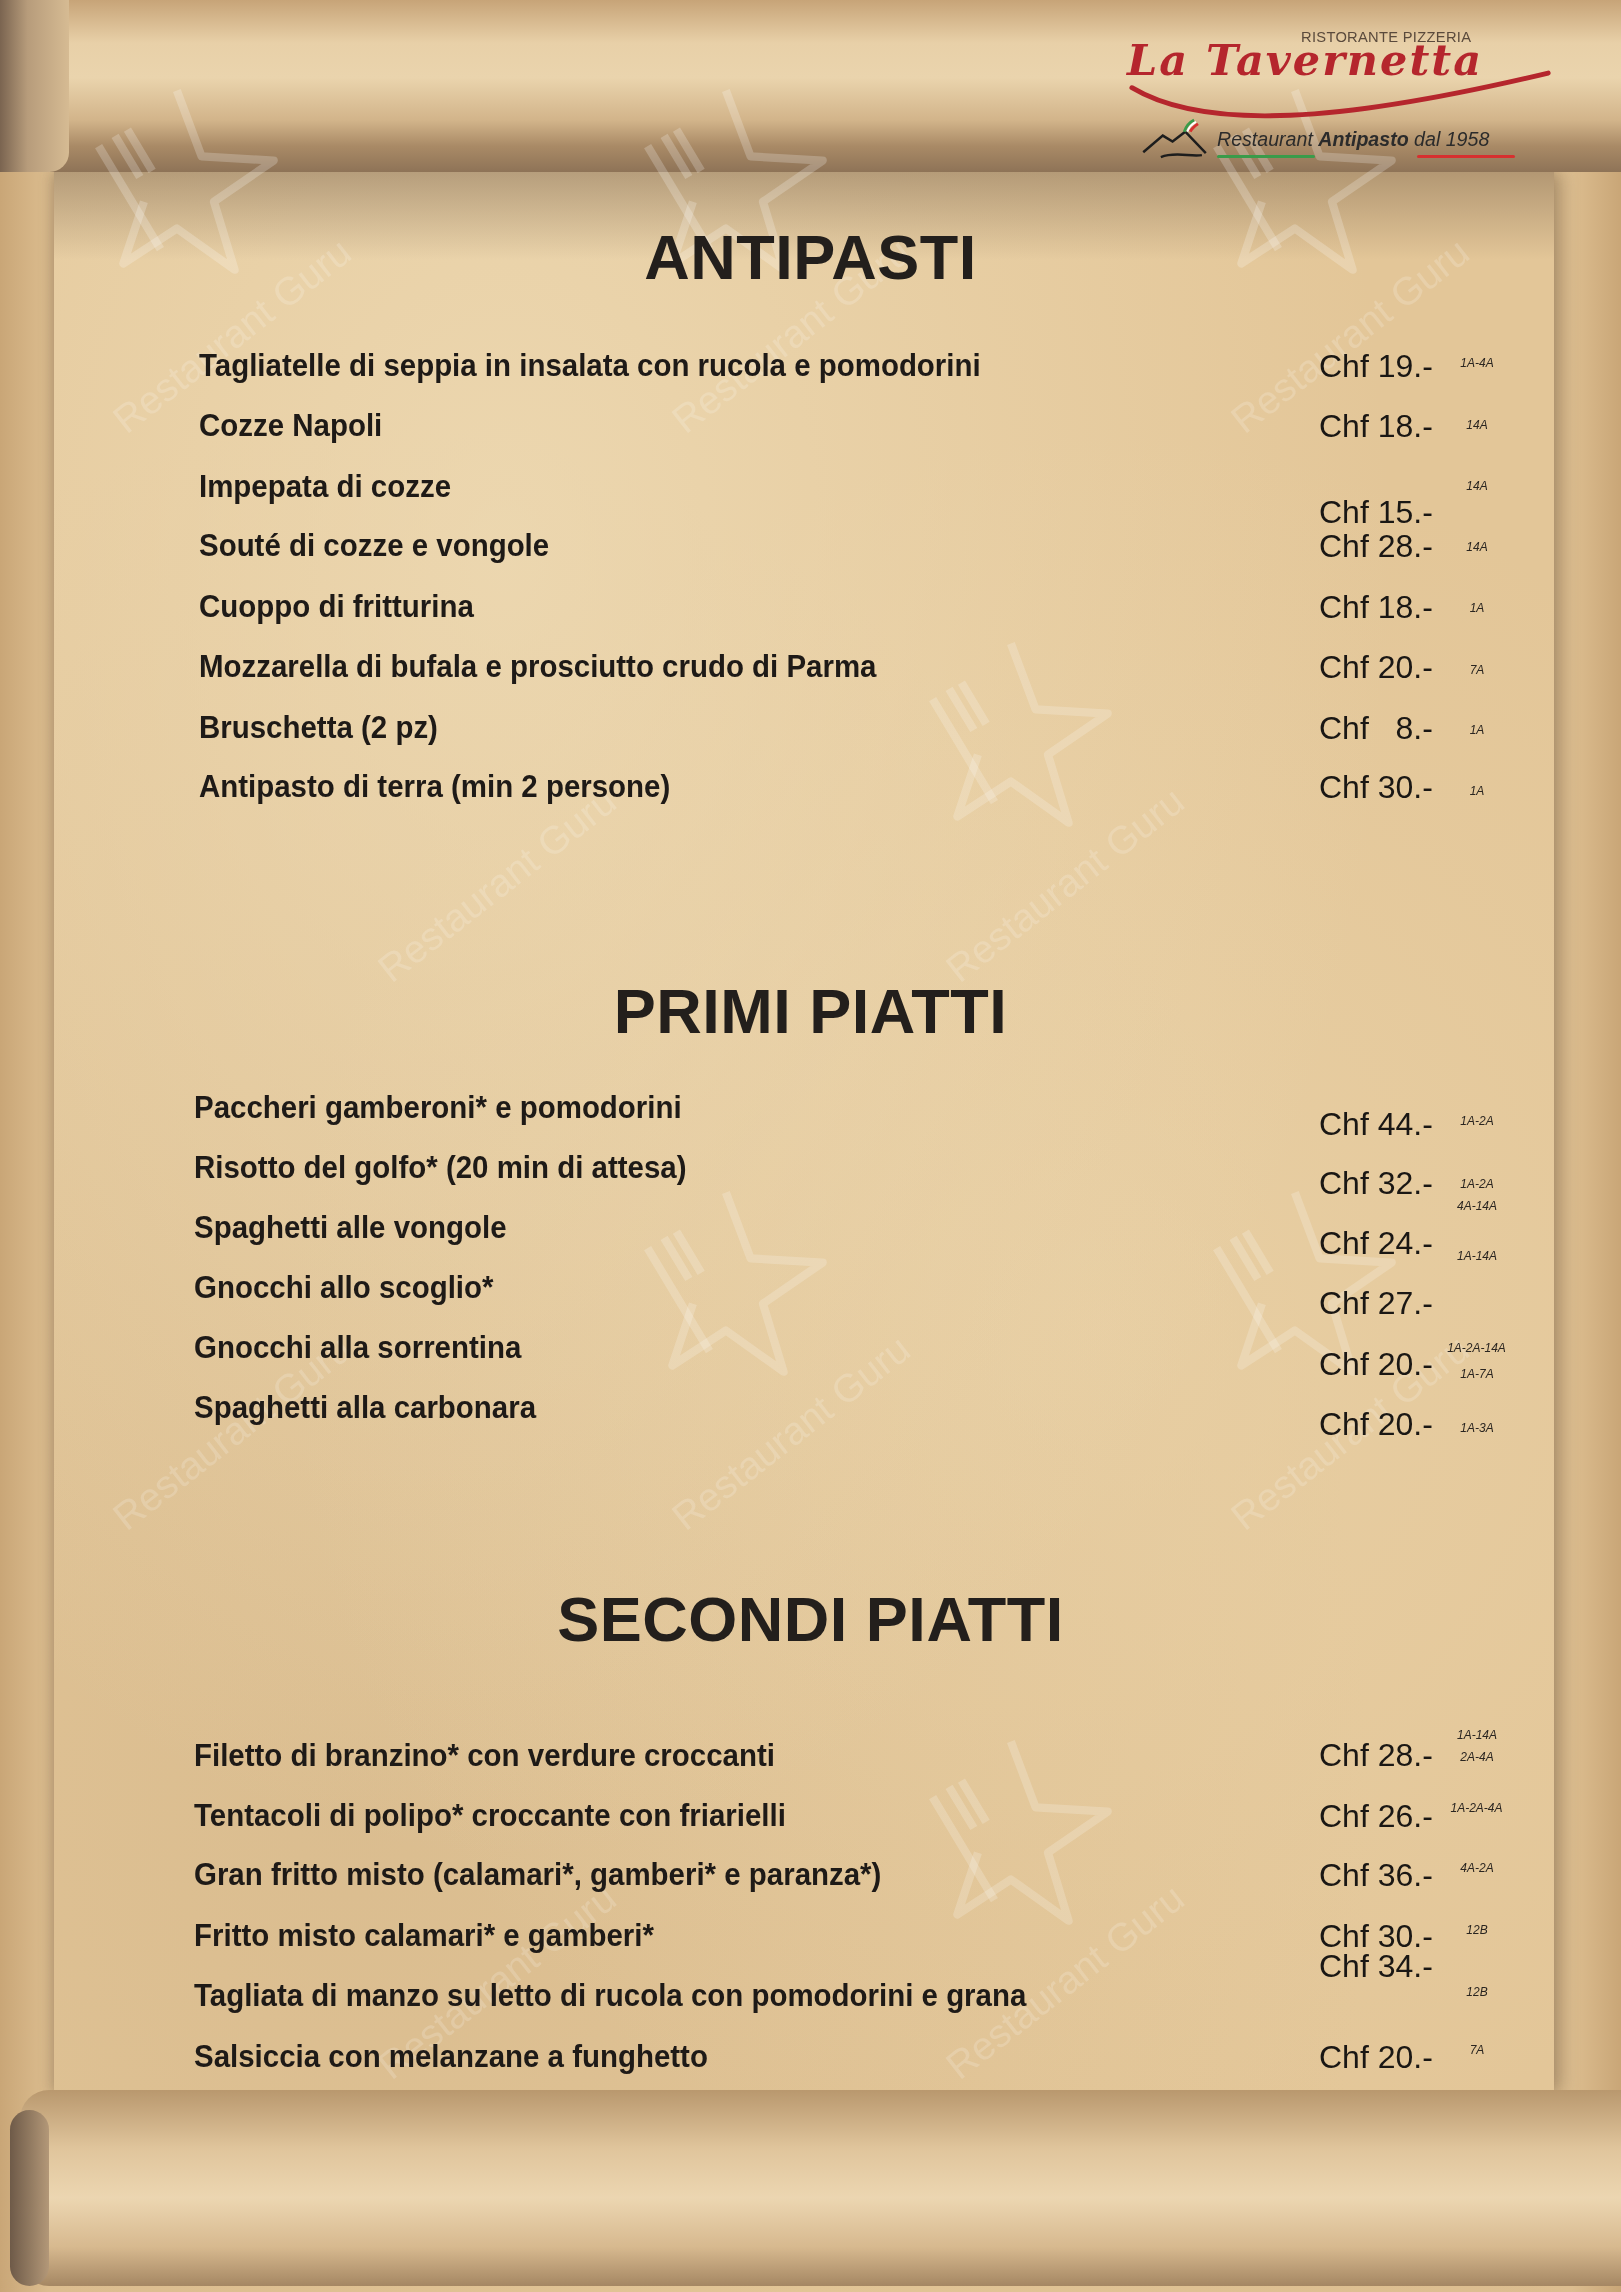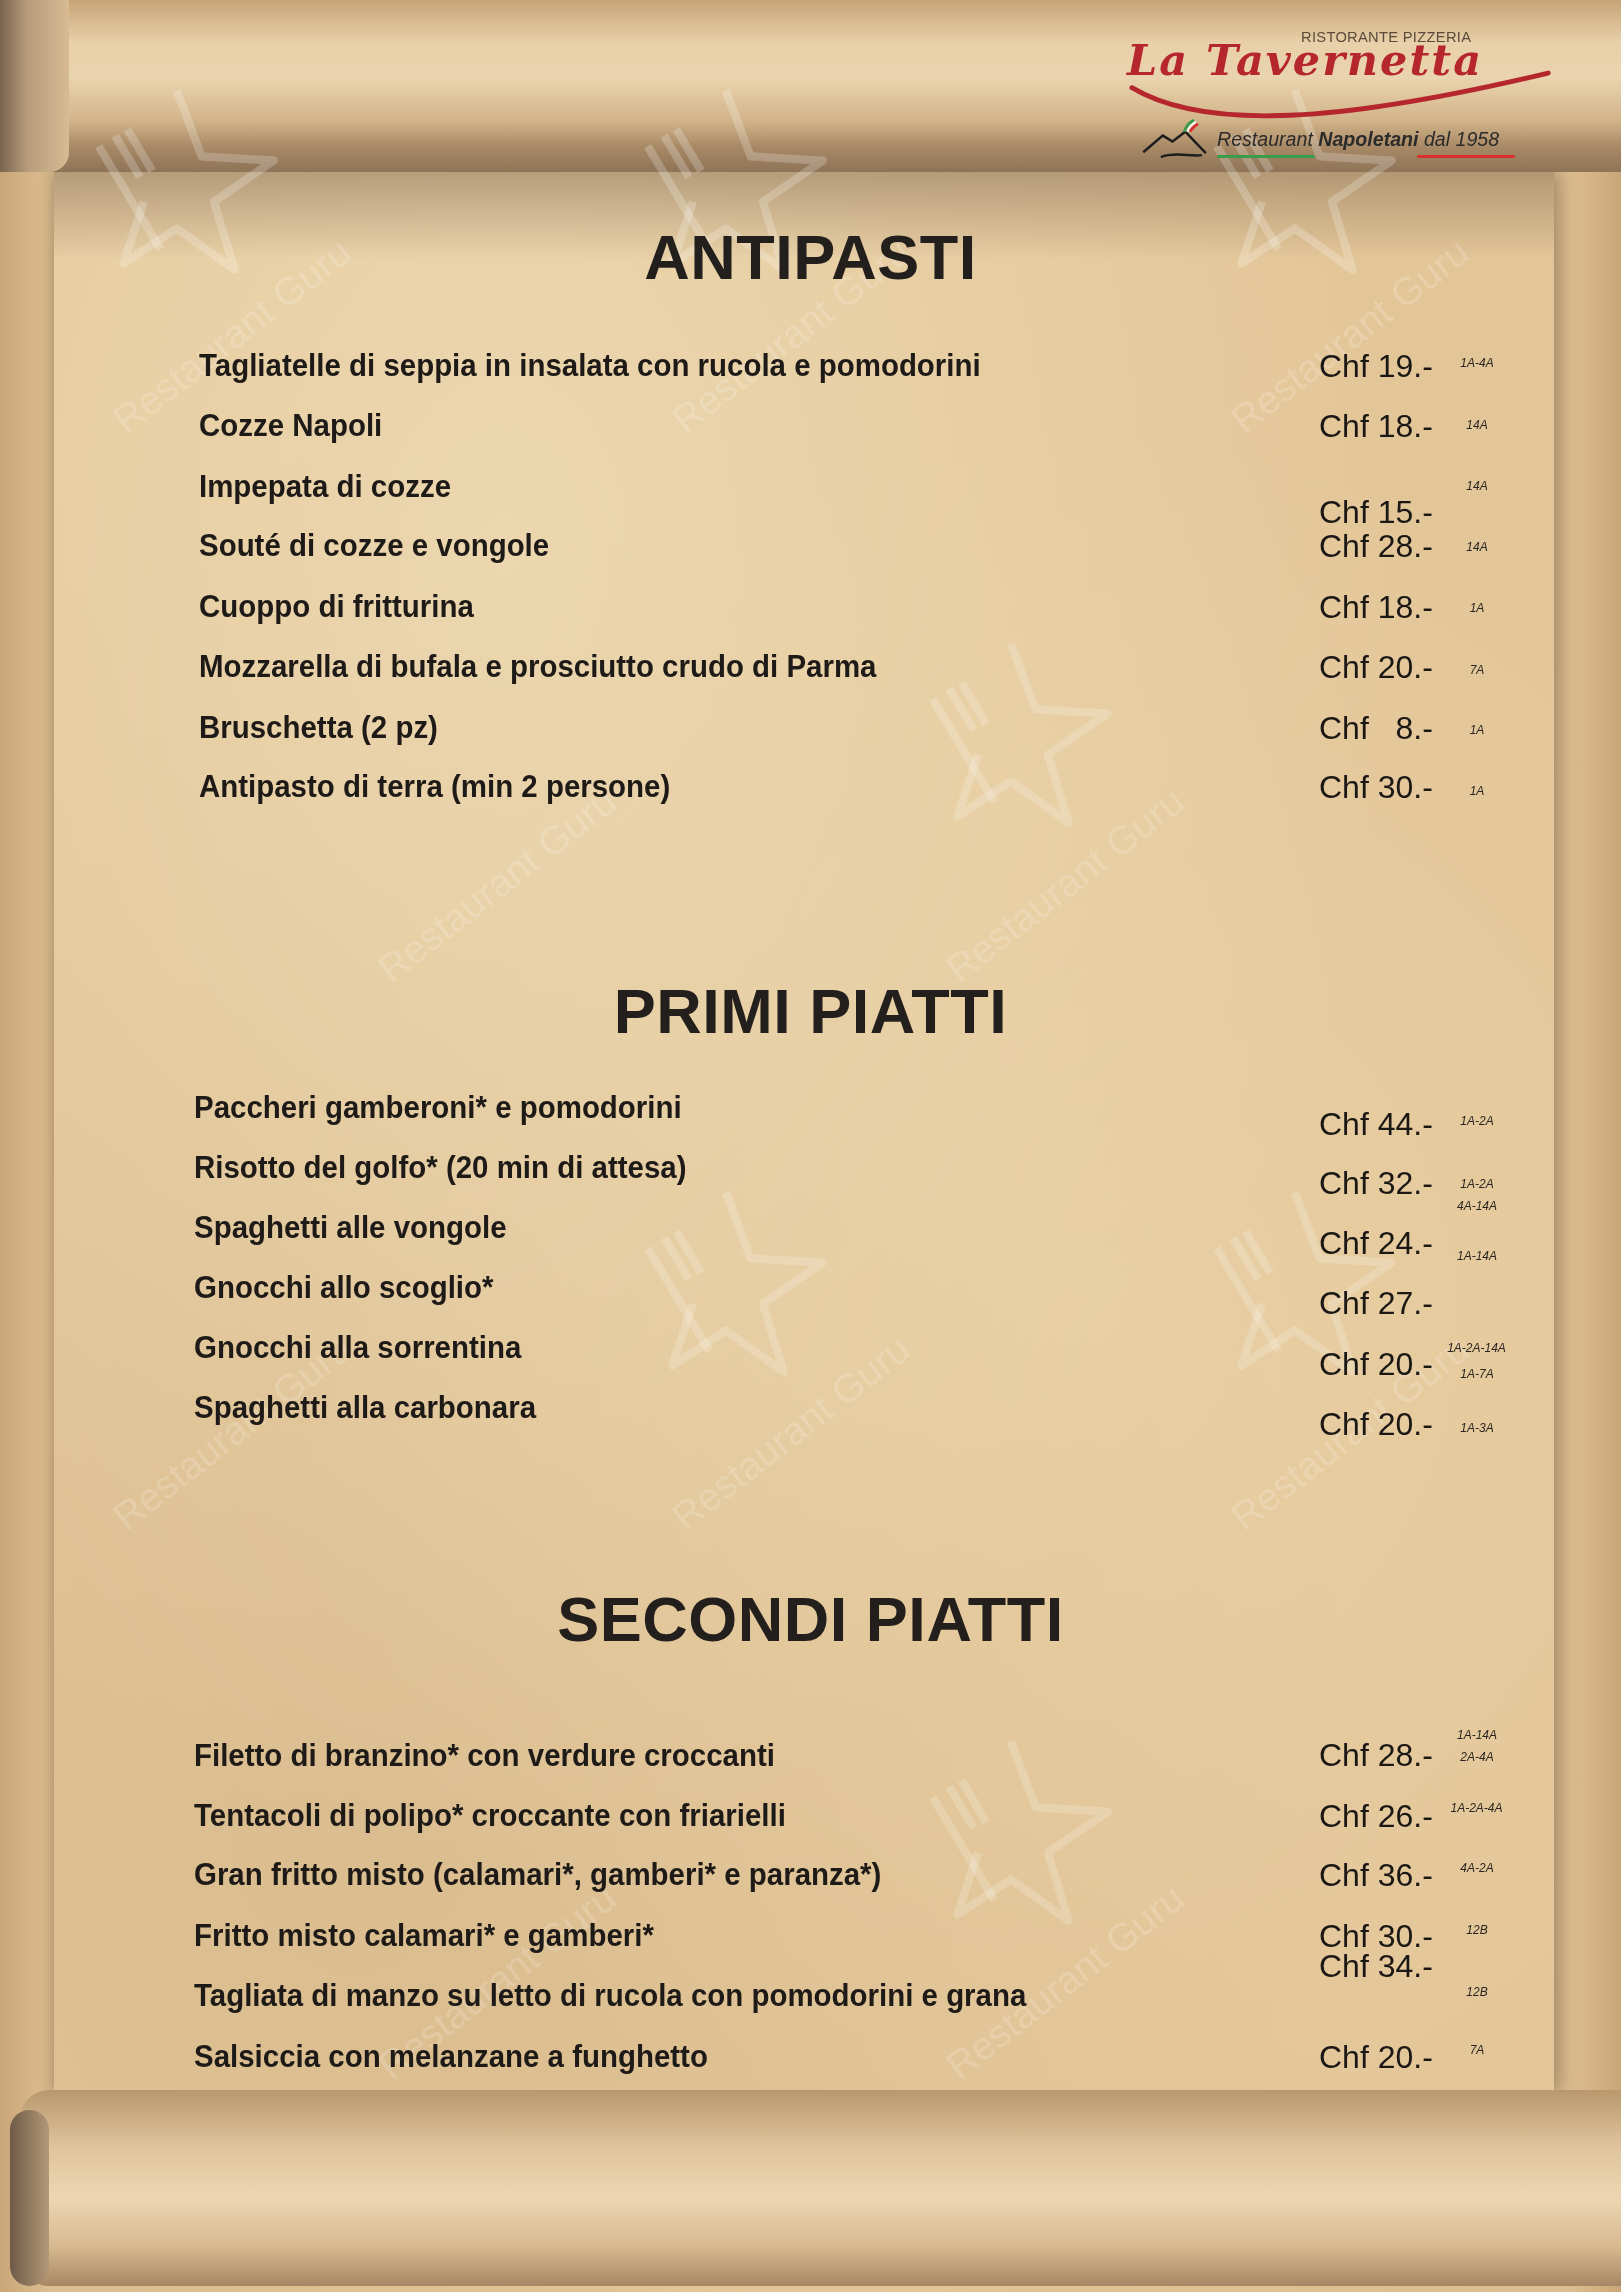--- a/index.html
+++ b/index.html
@@ -142,21 +142,21 @@
     <path d="M5 25 C 80 70, 220 60, 430 10" fill="none" stroke="#b5262d" stroke-width="5" stroke-linecap="round"></path>
   </svg>
   <svg class="logo-mountain" width="69" height="44" viewBox="0 0 70 45">
     <path d="M2 35 L22 18 L32 24 L45 14 L66 36 M20 40 C 35 34, 50 40, 62 38" fill="none" stroke="#1d1d1d" stroke-width="2.5"></path>
     <path d="M44 14 C 46 8, 50 4, 54 2" stroke="#3a9b4a" stroke-width="3" fill="none"></path>
     <path d="M47 14 C 49 9, 52 6, 56 4" stroke="#ffffff" stroke-width="2" fill="none"></path>
     <path d="M50 14 C 52 10, 55 8, 58 6" stroke="#d7302f" stroke-width="3" fill="none"></path>
   </svg>
   <div class="logo-tag">
     <span>Restaurant</span>
-    <b>Napoletani</b>
+    <b>Antipasto</b>
     <span>dal 1958</span>
   </div>
   <div class="line-green"></div>
   <div class="line-red"></div>
 </div>
 
 <div class="section-title" style="top:221px">ANTIPASTI</div>
 
 <div>
   <div class="item-name" style="left:199px;top:348px">Tagliatelle di seppia in insalata con rucola e pomodorini</div>

